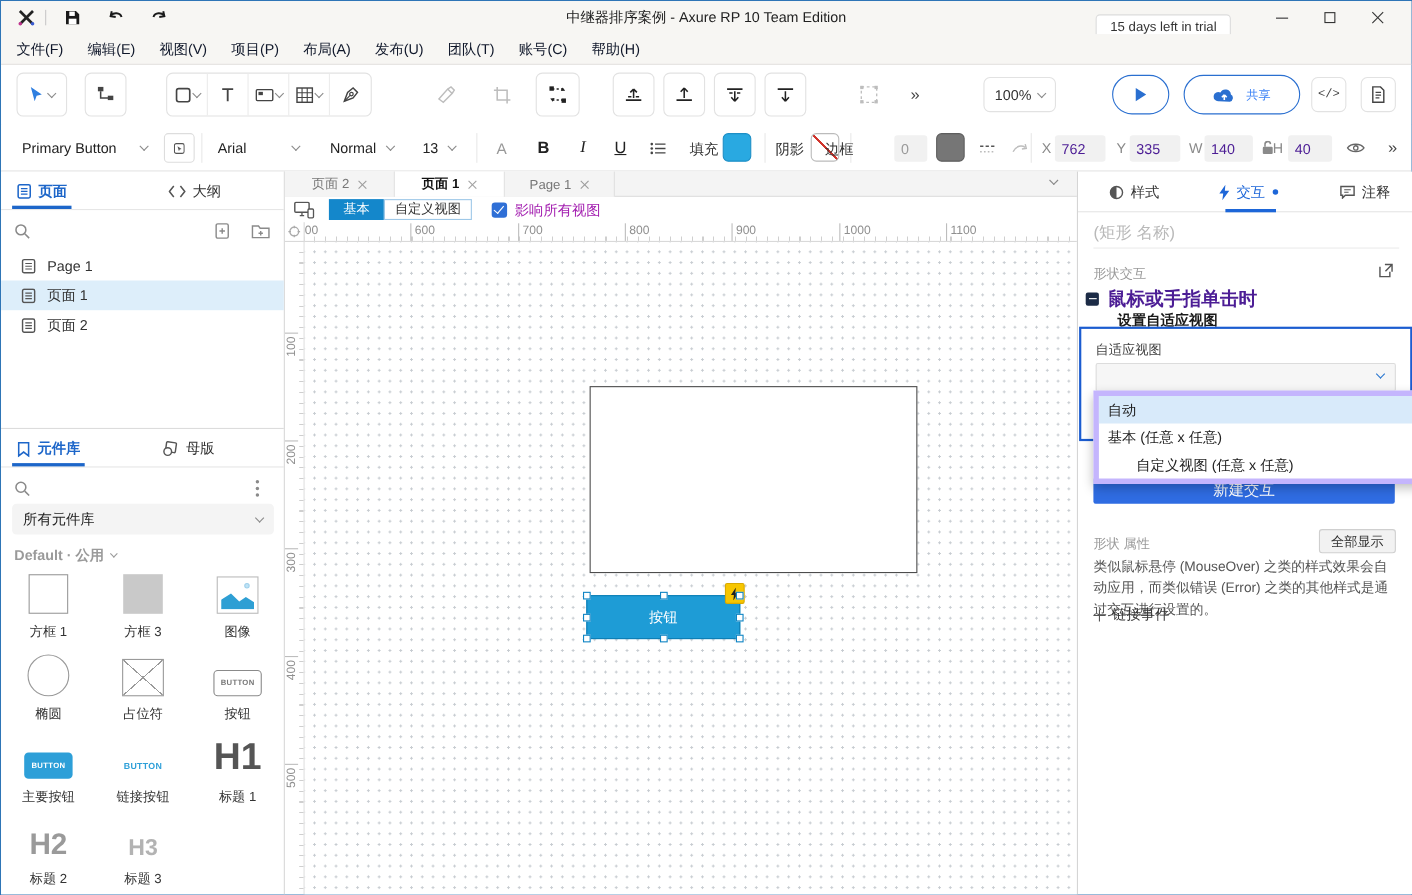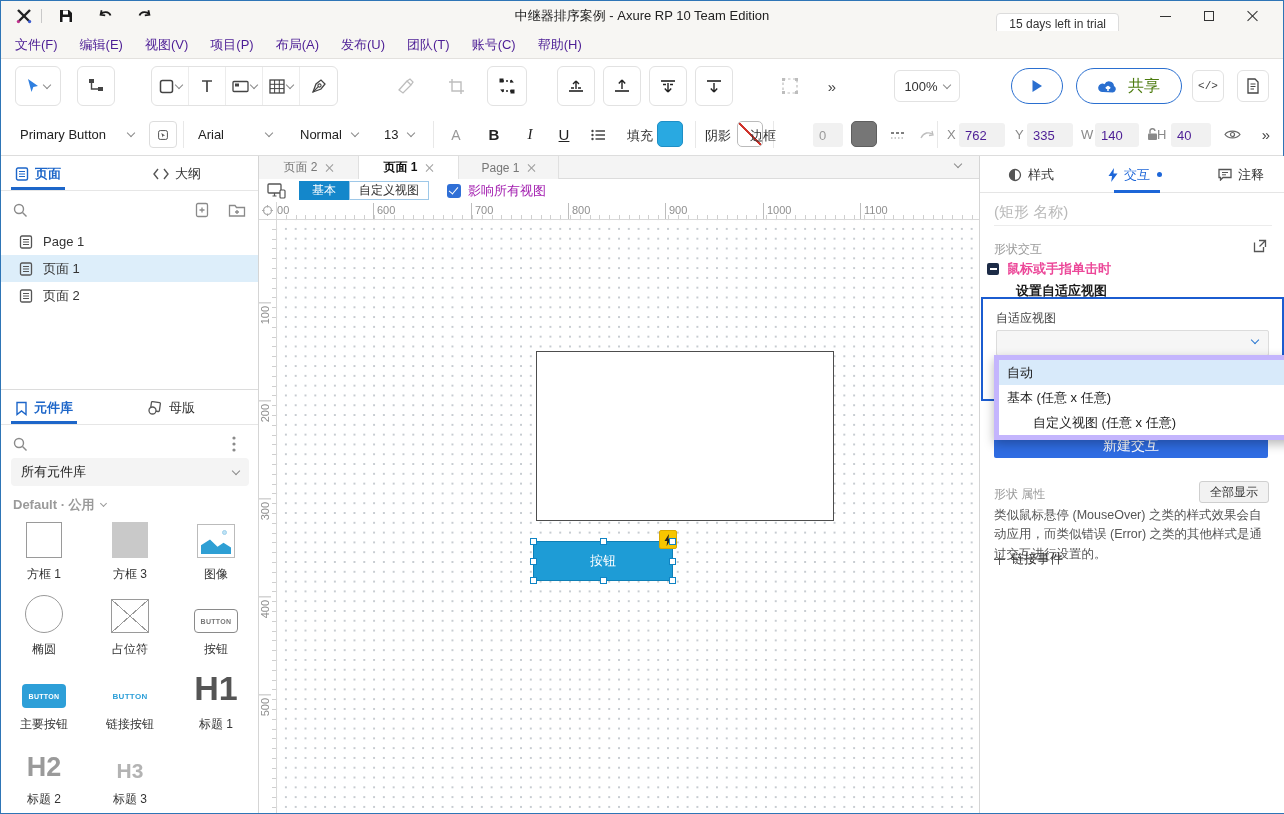--- a/index.html
+++ b/index.html
@@ -16,34 +16,34 @@
   .trial-pill { position:absolute; right:164px; top:12px; height:22px; padding:0 12px; background:#fff; border:1px solid #dcdcdc; border-radius:4px; font-size:12px; color:#333; display:flex; align-items:center; }
   .winctl { position:absolute; top:0; width:44px; height:30px; display:flex; align-items:center; justify-content:center; }
   .ic-min { width:11px; height:0; border-top:1px solid #333; }
   .ic-max { width:10px; height:10px; border:1px solid #333; }
   .ic-close { position:relative; width:12px; height:12px; }
   .ic-close::before,.ic-close::after { content:""; position:absolute; left:5px; top:-1px; width:1px; height:14px; background:#333; }
   .ic-close::before { transform:rotate(45deg); } .ic-close::after { transform:rotate(-45deg); }
 
   
   .menubar { position:absolute; left:0; top:30px; width:100%; height:28px; background:#f7f6f3; border-bottom:1px solid #e3e1de; display:flex; align-items:center; padding-left:14px; gap:22px; }
-  .menu-item { font-size:13px; color:#4c1d95; cursor:default; }
+  .menu-item { font-size:13px; color:#0f172a; cursor:default; }
 
   
   .toolbar { position:absolute; left:0; top:58px; width:100%; height:54px; background:#fff; }
   .tbtn { position:absolute; top:7px; height:40px; border:1px solid #e2e2e2; border-radius:6px; background:#fff; display:flex; align-items:center; justify-content:center; gap:3px; }
   .tbtn.noborder { border-color:transparent; }
   .tbtn.disabled svg { opacity:.35; }
   .tool-group { position:absolute; top:7px; height:40px; border:1px solid #e2e2e2; border-radius:6px; display:flex; }
   .tool-cell { width:37px; height:38px; display:flex; align-items:center; justify-content:center; gap:2px; border-right:1px solid #ececec; }
   .tool-cell:last-child { border-right:none; }
   .chev { width:6px; height:6px; border-right:1.4px solid #8a8a8a; border-bottom:1.4px solid #8a8a8a; transform:rotate(45deg); margin-top:-3px; flex:none; }
   .chev.blue { border-color:#2a77d0; }
   .zoom-box { position:absolute; left:893px; top:11px; width:66px; height:32px; border:1px solid #e2e2e2; border-radius:6px; display:flex; align-items:center; justify-content:center; gap:6px; font-size:13px; }
-  .pill-btn { position:absolute; top:9px; height:36px; border:1px solid #2a6fd0; border-radius:18px; background:#fff; display:flex; align-items:center; justify-content:center; gap:10px; color:#4d7c0f; font-size:16px; }
+  .pill-btn { position:absolute; top:9px; height:36px; border:1px solid #2a6fd0; border-radius:18px; background:#fff; display:flex; align-items:center; justify-content:center; gap:10px; color:#3b82f6; font-size:11px; }
   .sq-btn { position:absolute; top:11px; width:32px; height:32px; border:1px solid #e2e2e2; border-radius:6px; display:flex; align-items:center; justify-content:center; font-size:12px; color:#444; }
   .code-glyph { font-family:"Liberation Mono","DejaVu Sans Mono",monospace; font-size:11px; }
 
   
   .stylebar { position:absolute; left:0; top:112px; width:100%; height:43px; background:#fff; border-bottom:1px solid #ddd; }
   .sb-sel { position:absolute; top:8px; height:27px; display:flex; align-items:center; justify-content:space-between; padding:0 8px; border:1px solid transparent; border-radius:4px; font-size:13px; color:#222; }
   .sb-glyph { position:absolute; top:8px; width:26px; height:27px; display:flex; align-items:center; justify-content:center; font-size:14px; color:#666; }
   .sb-label { position:absolute; top:14px; font-size:13px; color:#333; }
   .swatch { position:absolute; top:8px; width:26px; height:26px; border-radius:5px; }
   .num-box { position:absolute; top:10px; height:24px; background:#f1f1f1; border-radius:3px; border:none; font-size:13px; color:#4c1d95; text-align:left; padding:0 6px; font-family:inherit; }
@@ -114,21 +114,21 @@
   .itab { position:absolute; top:0; height:37px; display:flex; align-items:center; gap:6px; font-size:13px; color:#333; }
   .itab.active { color:#1d66d8; }
   .itab.active .iunderline { position:absolute; left:6px; right:2px; bottom:0; height:3px; background:#1d66d8; }
   .bluedot { width:5px; height:5px; border-radius:50%; background:#1d66d8; margin-left:1px; }
   .name-input { position:absolute; left:14px; top:42px; width:278px; height:28px; border:none; border-bottom:1px solid #ececec; font-size:15px; color:#333; font-family:inherit; outline:none; }
   .name-input::placeholder { color:#b9b9b9; }
   .sec-label { position:absolute; font-size:12px; color:#9a9a9a; }
   .event-row { position:absolute; left:7px; top:104px; display:flex; align-items:center; gap:8px; }
   .minusbox { width:12px; height:12px; background:#1c2b46; border-radius:2px; position:relative; }
   .minusbox::after { content:""; position:absolute; left:2.5px; top:5.25px; width:7px; height:1.5px; background:#fff; }
-  .event-label { font-size:13px; font-weight:bold; color:#ec4899; }
+  .event-label { font-size:17px; font-weight:bold; color:#4c1d95; }
   .action-label { position:absolute; left:36px; top:126px; font-size:13px; font-weight:bold; color:#1a1a1a; }
   .bluebox { position:absolute; left:1px; top:141px; width:303px; height:104px; border:2px solid #1b5cd0; background:#fff; }
   .adaptive-label { position:absolute; left:13px; top:11px; font-size:12px; color:#444; }
   .adaptive-select { position:absolute; left:13px; top:31px; width:273px; height:26px; background:#f6f6f6; border:1px solid #dcdcdc; border-radius:2px; }
   .adaptive-select .chev { position:absolute; right:10px; top:9px; }
   .dropdown { position:absolute; left:14px; top:199px; width:318px; background:#fff; border:5px solid #c4b5fd; box-shadow:0 4px 10px rgba(0,0,0,.28); z-index:5; }
   .opt { height:25px; display:flex; align-items:center; padding-left:8px; font-size:13px; color:#222; }
   .opt.hl { background:#d8eafa; }
   .opt.indent { padding-left:34px; }
   .new-interaction { position:absolute; left:14px; top:278px; width:274px; height:24px; background:#2f6ce2; color:#fff; font-size:14px; display:flex; align-items:center; justify-content:center; border-radius:2px; }

